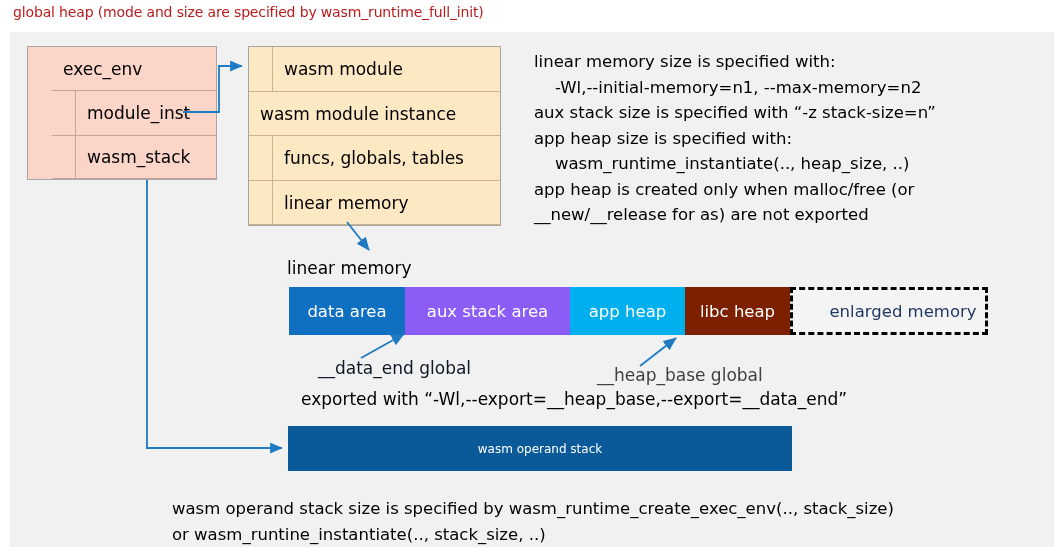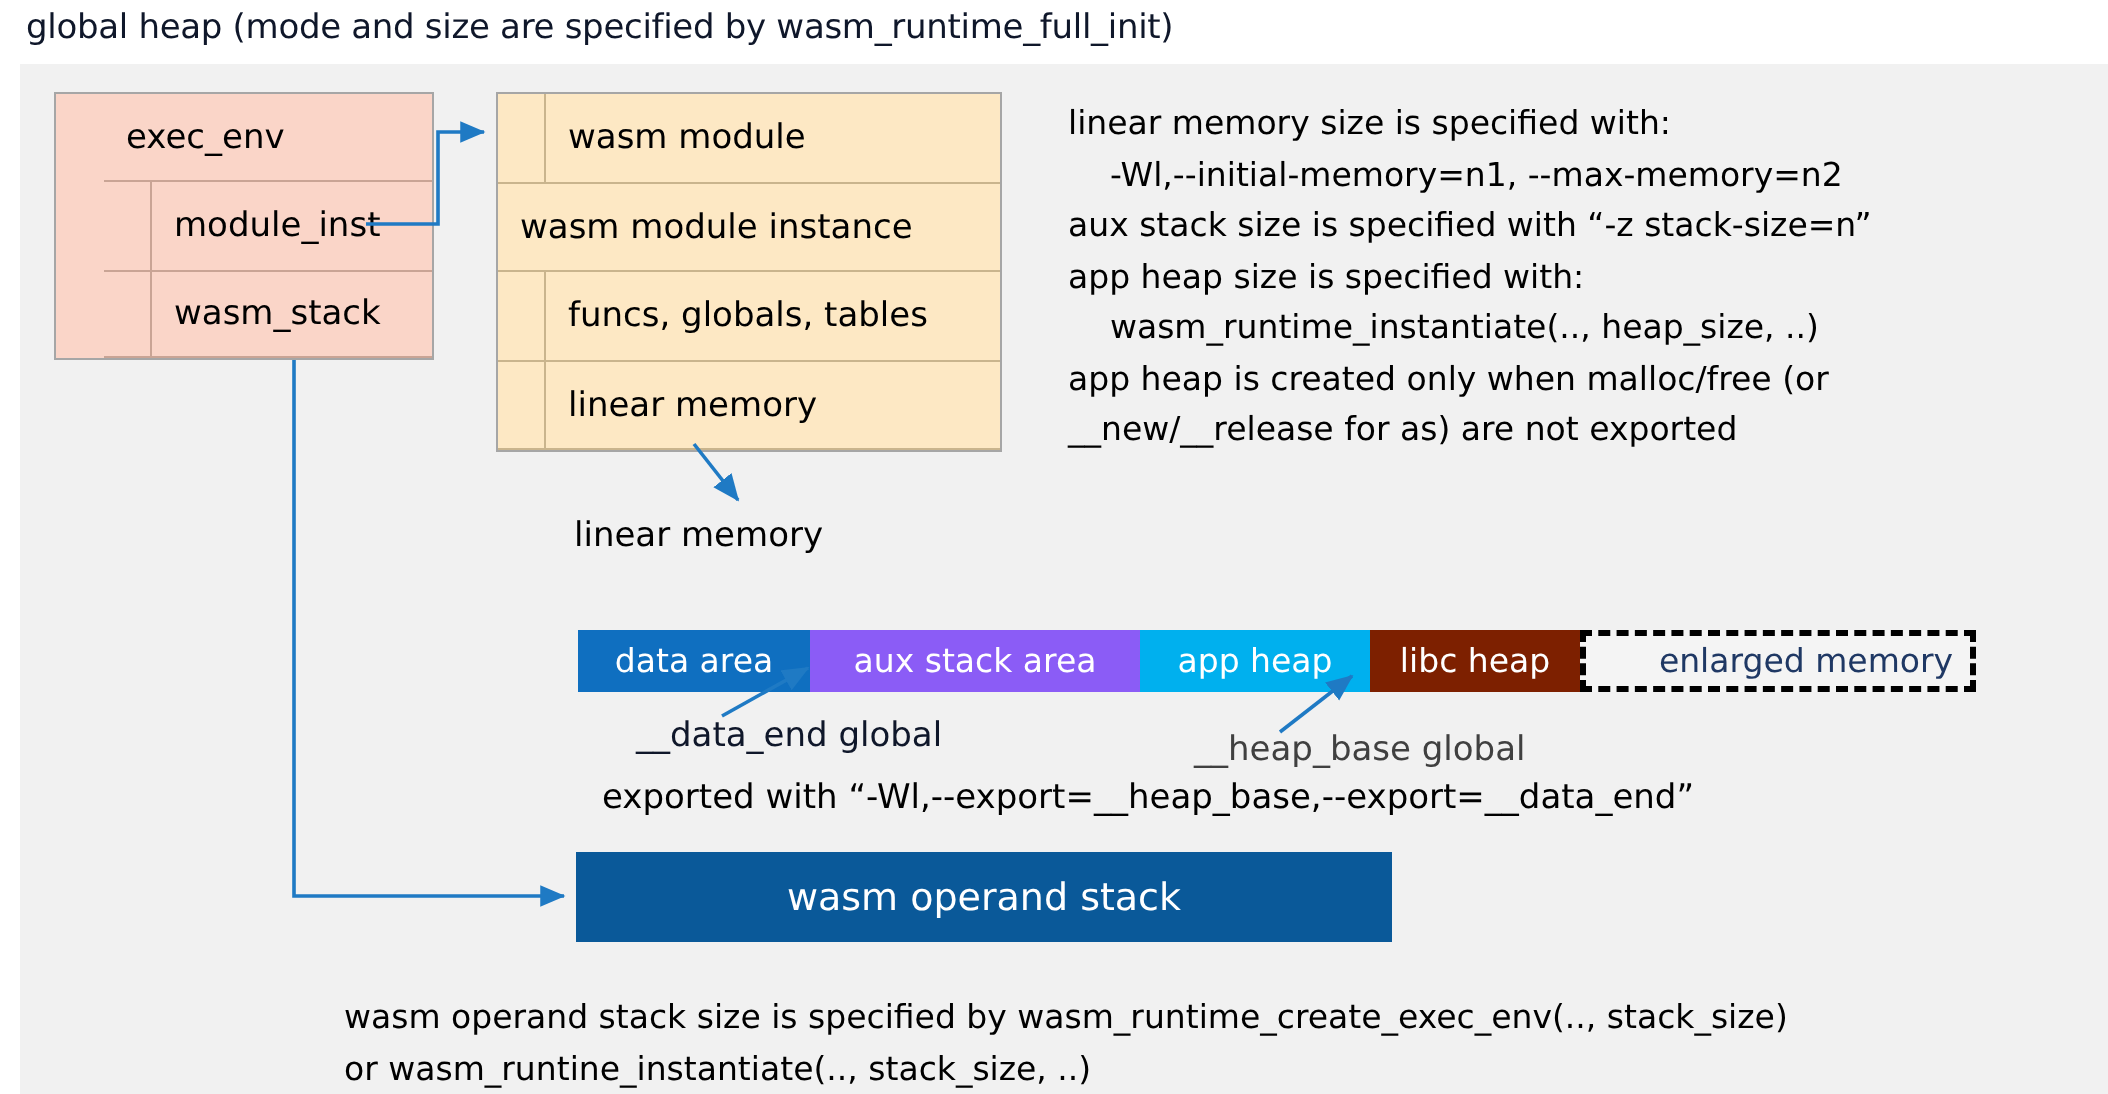--- a/index.html
+++ b/index.html
@@ -6,21 +6,21 @@
   body{
     width:1054px;height:547px;
     background:#ffffff;
     font-family:"DejaVu Sans","Liberation Sans",sans-serif;
     overflow:hidden;
   }
   #root{position:relative;width:1054px;height:547px;}
 
   .title{
     position:absolute;left:13px;top:4px;
-    font-size:17px;color:#0f172a;white-space:nowrap;
+    font-size:14px;color:#b91c1c;white-space:nowrap;
     letter-spacing:-0.15px;
   }
 
   .panel{
     position:absolute;left:10px;top:32px;
     width:1044px;height:515px;
     background:#f1f1f1;
   }
 
   
@@ -58,38 +58,38 @@
   .note{
     position:absolute;color:#000;font-size:16.5px;line-height:25.5px;
     white-space:pre;
   }
   #note-right{left:534px;top:49px;}
 
   
   #lm-caption{position:absolute;left:287px;top:258px;font-size:17px;color:#000;white-space:nowrap;}
 
   
-  #membar{position:absolute;left:289px;top:287px;height:31px;display:flex;margin-top:28px;}
+  #membar{position:absolute;left:289px;top:287px;height:48px;display:flex;}
   .seg{
     box-sizing:border-box;display:flex;align-items:center;justify-content:center;
     font-size:16.5px;color:#ffffff;white-space:nowrap;
   }
   .seg.dashed{
     border:3px dashed #000000;background:#f4f4f4;color:#1f3864;
   }
 
   
   #ann-data-end{position:absolute;left:318px;top:358px;font-size:17px;color:#0f172a;white-space:nowrap;}
   #ann-heap-base{position:absolute;left:597px;top:365px;font-size:17px;color:#404040;white-space:nowrap;}
   #ann-exported{position:absolute;left:301px;top:389px;font-size:17px;color:#000;white-space:nowrap;}
 
   
   #opstack{
-    position:absolute;left:288px;top:426px;width:408px;height:45px;
-    background:#0a5999;color:#fff;font-size:19px;
+    position:absolute;left:288px;top:426px;width:504px;height:45px;
+    background:#0a5999;color:#fff;font-size:12px;
     display:flex;align-items:center;justify-content:center;white-space:nowrap;
   }
   #note-bottom{left:172px;top:481px;margin-top:15px;}
 
   svg.wires{position:absolute;left:0;top:0;width:1054px;height:547px;pointer-events:none;}
 </style>
 </head>
 <body>
 
 <div id="root">

